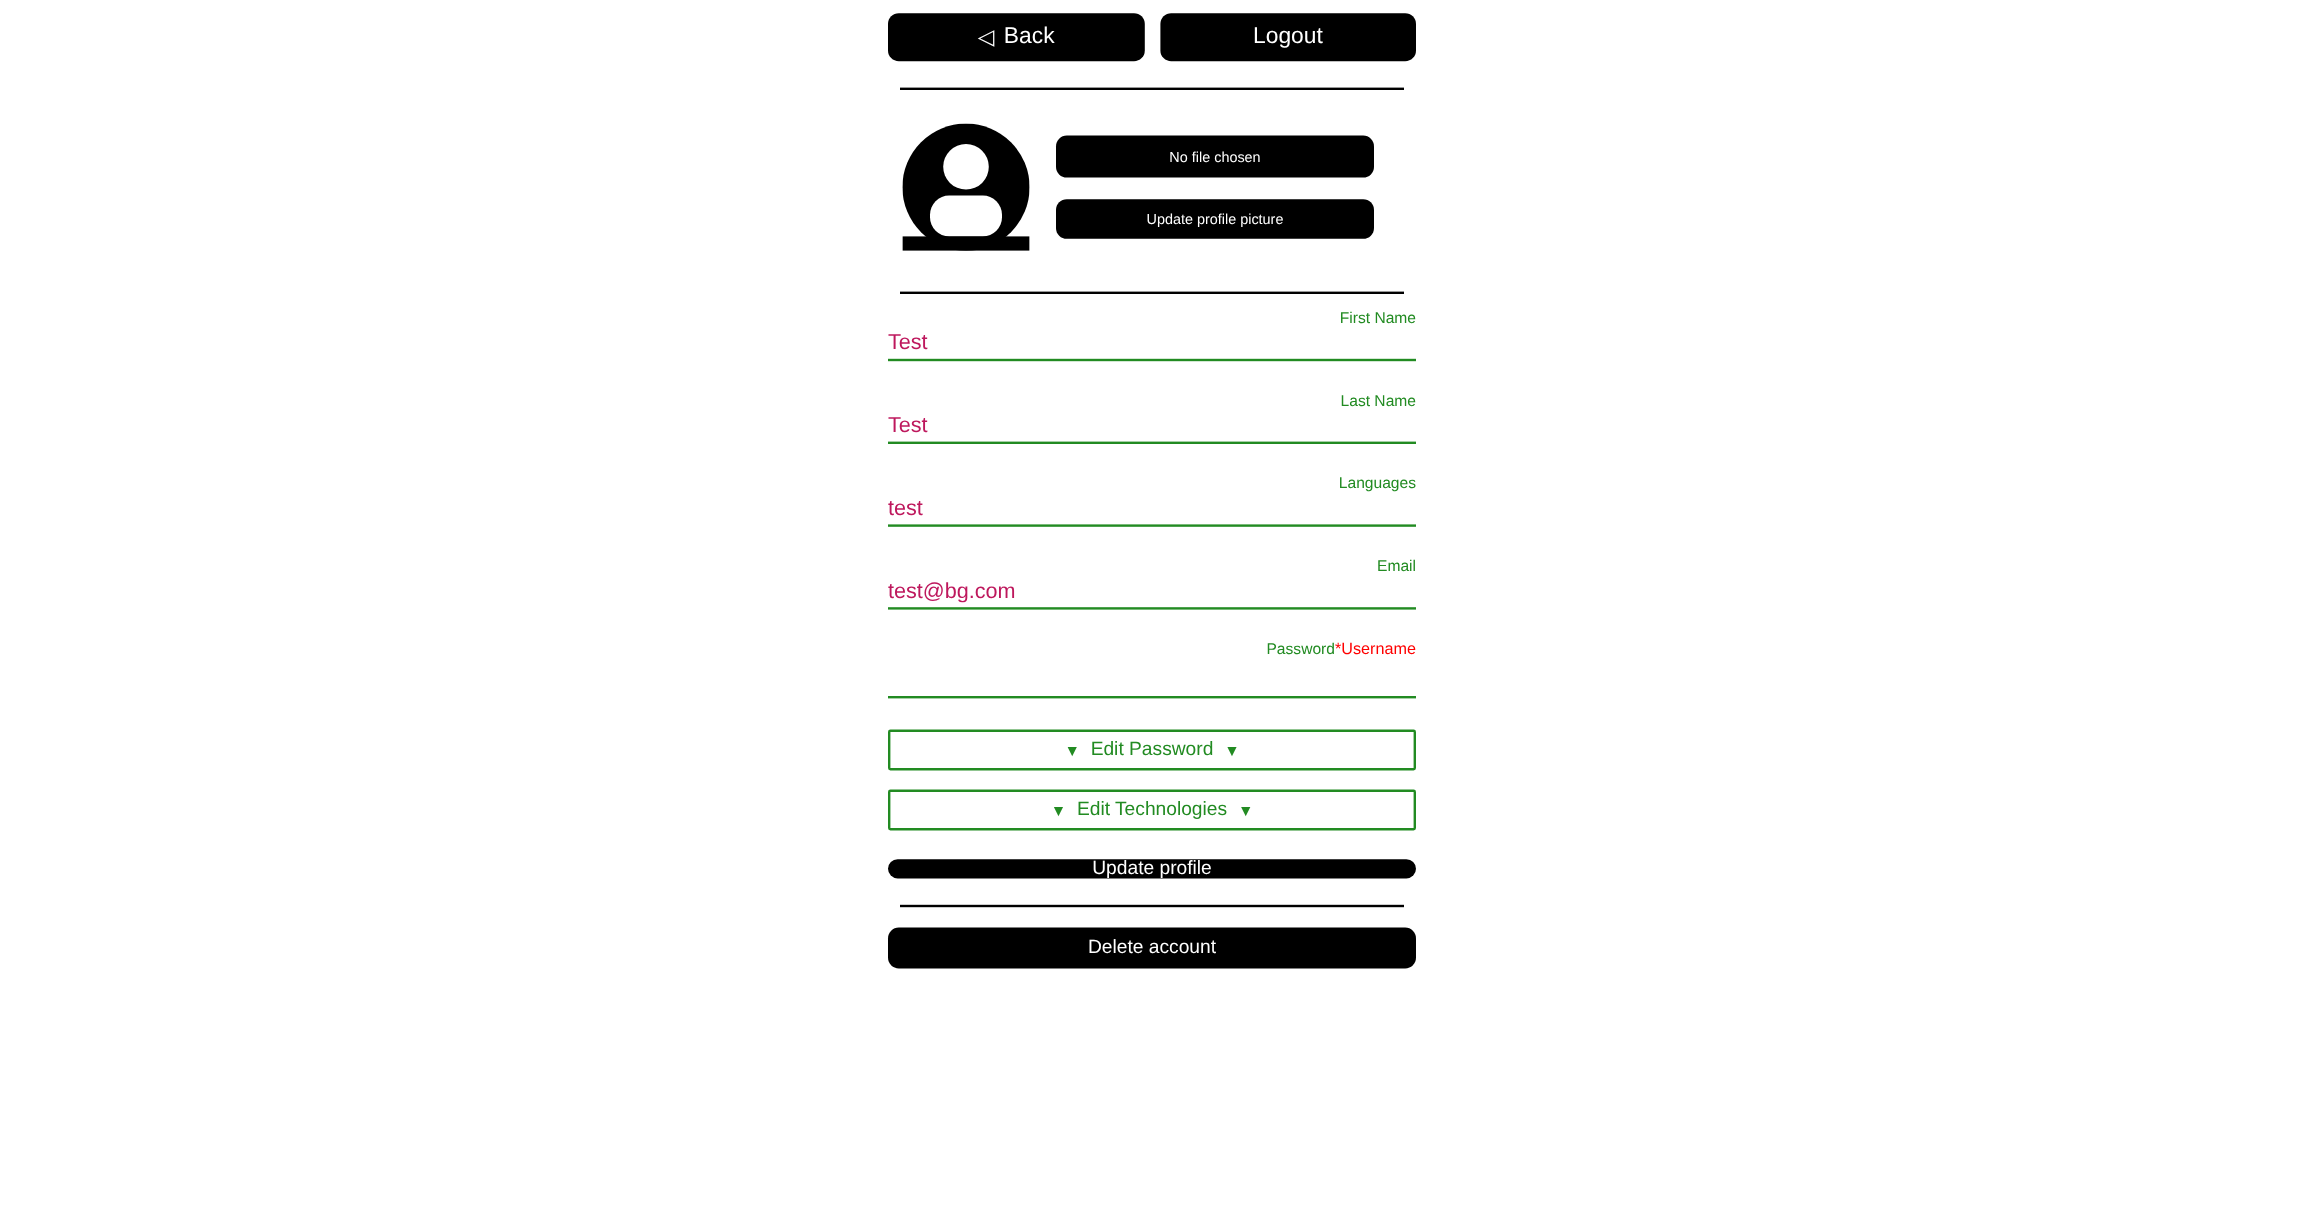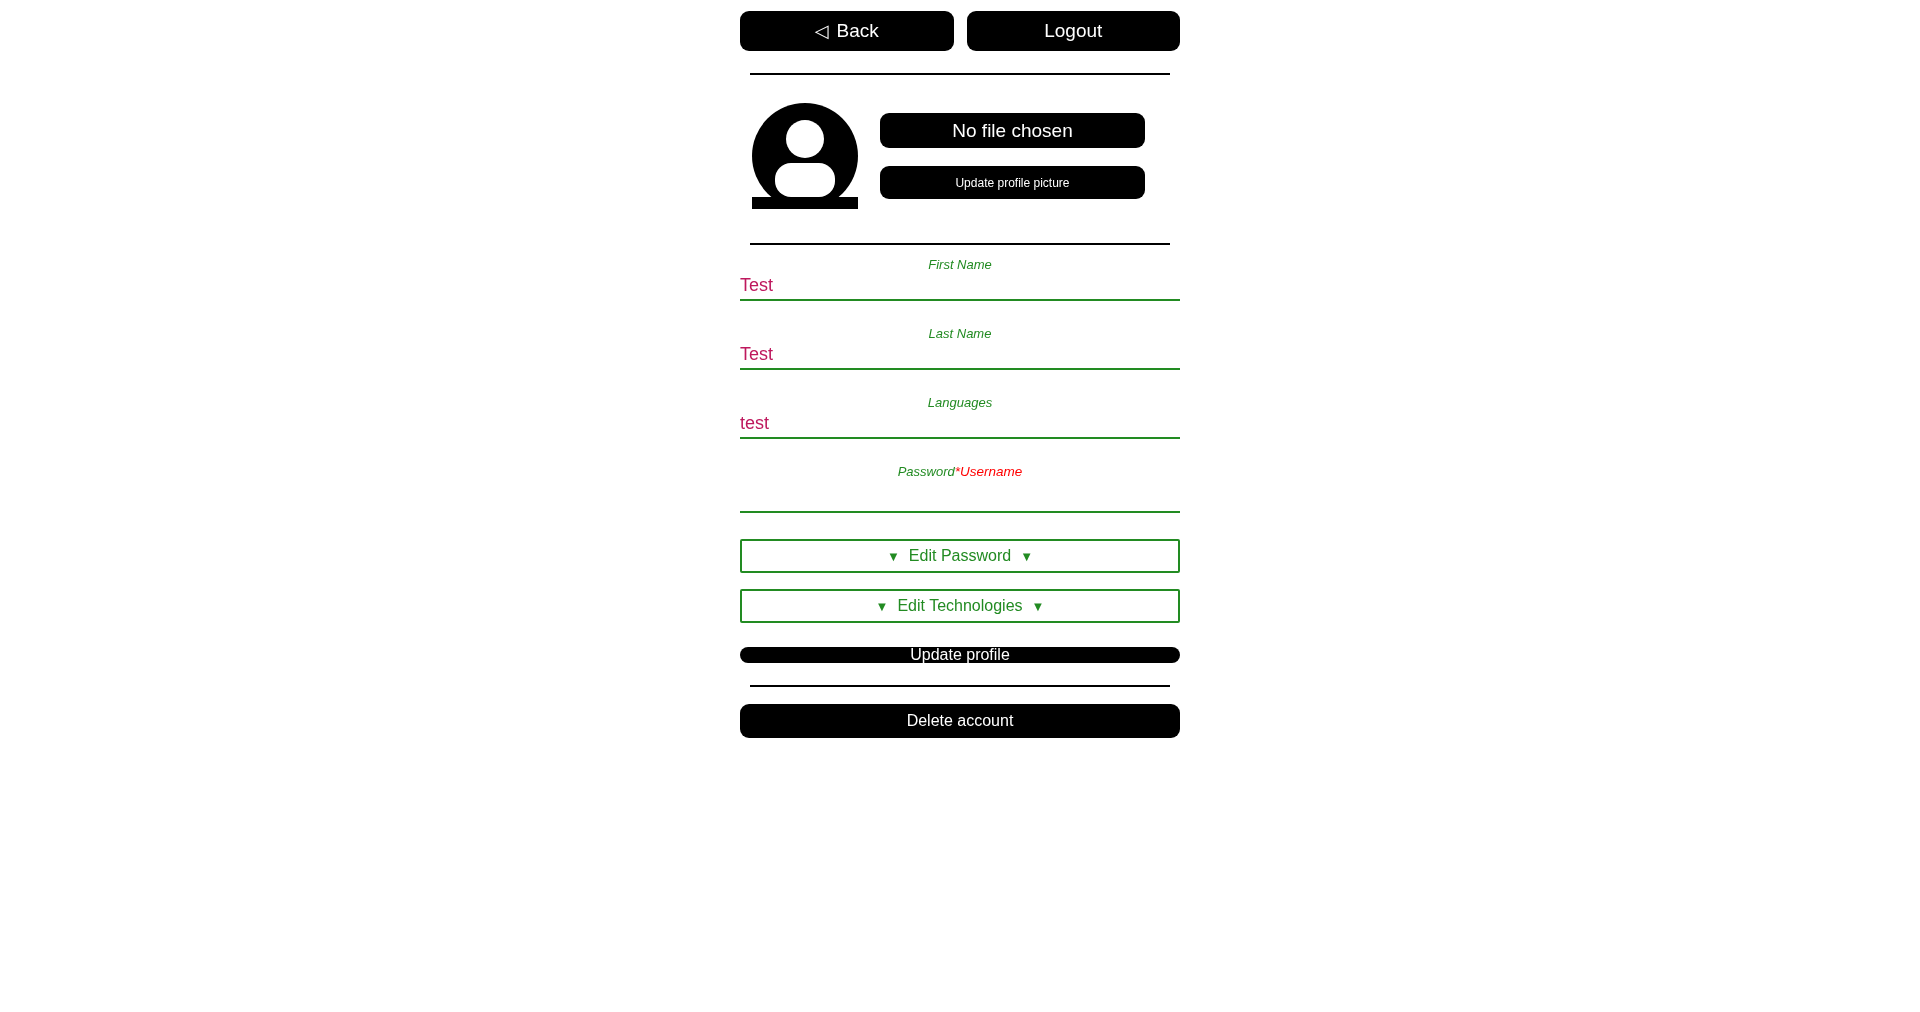--- a/index.html
+++ b/index.html
@@ -28,27 +28,27 @@
     width: 420px; margin: 22px auto 0;
   }
 
   
   .picture-row { display: flex; align-items: center; margin-top: 28px; }
   .avatar { width: 106px; height: 106px; margin-left: 12px; flex: 0 0 auto; }
   .picture-buttons {
     width: 265px; margin-left: 22px;
     display: flex; flex-direction: column; gap: 18px;
   }
-  .file-btn { height: 35px; font-size: 19px; border-radius: 9px; }
+  .file-btn { height: 35px; font-size: 12px; border-radius: 9px; }
   .update-pic-btn { height: 33px; font-size: 12px; border-radius: 9px; }
 
   
   .fields { margin-top: 13px; }
   .field { margin-bottom: 26px; }
-  .label-row { display: flex; justify-content: center; align-items: baseline; font-style: italic; }
+  .label-row { display: flex; justify-content: flex-end; align-items: baseline; }
   .field-label { color: #228b22; font-size: 13px; line-height: 14px; }
   .required-note { color: #ff0000; font-size: 13.5px; line-height: 14px; }
   .field input {
     display: block; width: 100%;
     border: none; border-bottom: 2px solid #228b22; outline: none;
     background: transparent; border-radius: 0;
     font-family: "Liberation Sans", sans-serif;
     font-size: 18px; line-height: 20px; color: #be185d;
     padding: 3px 0 4px;
   }
@@ -123,20 +123,26 @@
       <input type="text" value="Test" style="">
     </div>
 
     <div class="field">
       <div class="label-row">
         <span class="field-label">Languages</span>
       </div>
       <input type="text" value="test" style="">
     </div>
 
+    <div class="field">
+      <div class="label-row">
+        <span class="field-label">Email</span>
+      </div>
+      <input type="text" value="test@bg.com" style="">
+    </div>
 
     <div class="field">
       <div class="label-row">
         <span class="field-label">Password</span>
         <span class="required-note">*Username</span>
       </div>
       <input type="password" class="pw" value="" style="">
     </div>
 
     <button class="btn-outline-green first">

